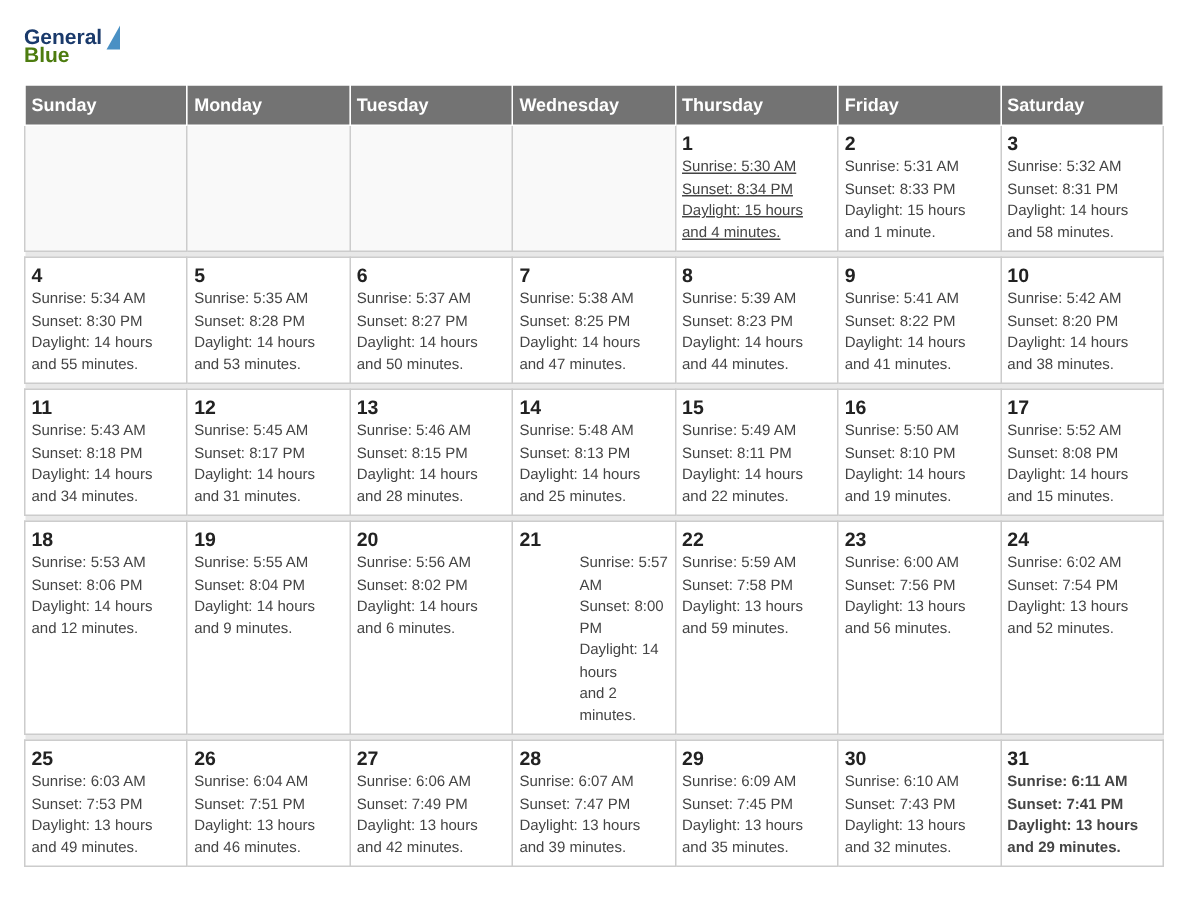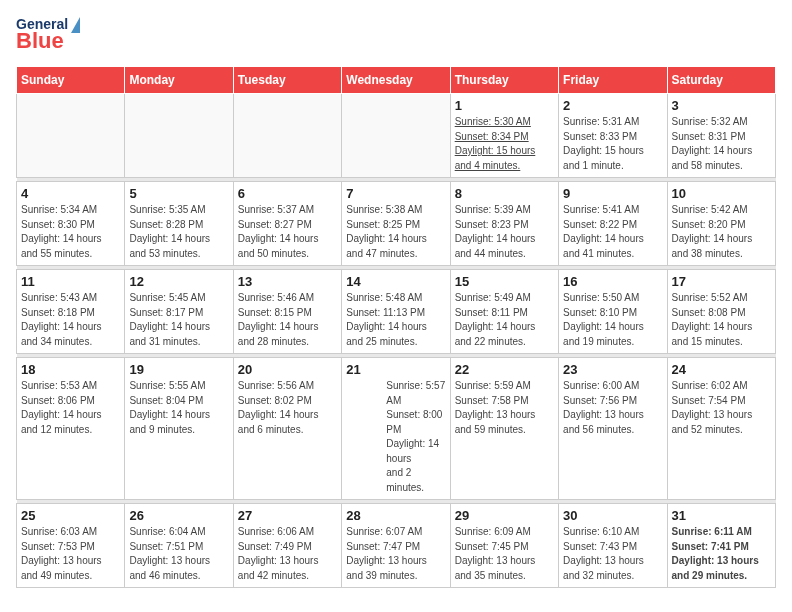--- a/index.html
+++ b/index.html
@@ -33,21 +33,21 @@
       font-size: 16px;
       font-weight: normal;
       color: #444;
     }
     .calendar {
       width: 100%;
       border-collapse: collapse;
       font-size: 11px;
     }
     .calendar th {
-      background: #ef4444;
+      background: #737373;
       color: #fff;
       padding: 6px 4px;
       text-align: left;
       font-size: 12px;
       border: 1px solid #fff;
     }
     .calendar td {
       border: 1px solid #ccc;
       vertical-align: top;
       padding: 4px;
@@ -80,21 +80,21 @@
   </style>
 </head>
 <body>
 
 <div class="header">
   <div class="logo">
     <div style="display:flex;align-items:center;">
       <span style="font-size:14px;font-weight:bold;color:#1a3a6b;">General</span>
       <span style="display:inline-block;width:0;height:0;border-left:9px solid transparent;border-right:0px solid transparent;border-bottom:16px solid #4a90c4;margin-left:3px;margin-bottom:-2px;"></span>
     </div>
-    <span style="font-size:22px;font-weight:bold;color:#ef4444;margin-top:-4px;">Blue</span>
+    <span style="font-size:14px;font-weight:bold;color:#4d7c0f;margin-top:-4px;">Blue</span>
   </div>
   <div class="title-block">
     <h1></h1>
     <h2></h2>
   </div>
 </div>
 
 <table class="calendar">
   <thead>
     <tr>
@@ -210,21 +210,21 @@
         <td>
           <span class="day-number">13</span>
           <div class="day-info" style="white-space: pre-line;">Sunrise: 5:46 AM
 Sunset: 8:15 PM
 Daylight: 14 hours
 and 28 minutes.</div>
         </td>
         <td>
           <span class="day-number">14</span>
           <div class="day-info" style="white-space: pre-line;">Sunrise: 5:48 AM
-Sunset: 11:13 PM
+Sunset: 8:13 PM
 Daylight: 14 hours
 and 25 minutes.</div>
         </td>
         <td>
           <span class="day-number">15</span>
           <div class="day-info" style="white-space: pre-line;">Sunrise: 5:49 AM
 Sunset: 8:11 PM
 Daylight: 14 hours
 and 22 minutes.</div>
         </td>

